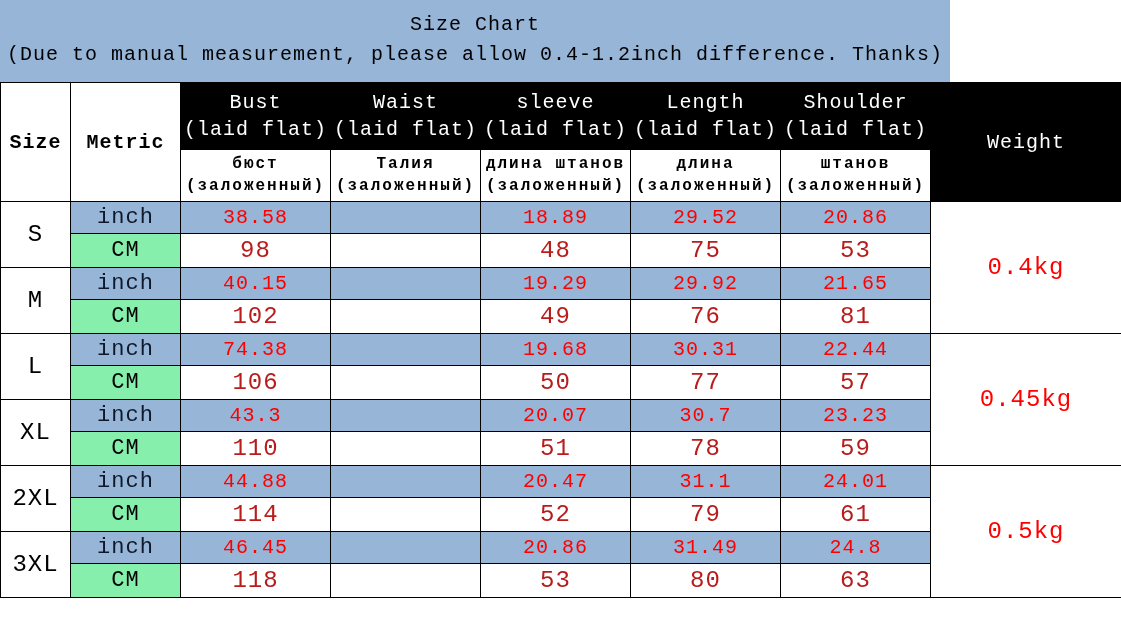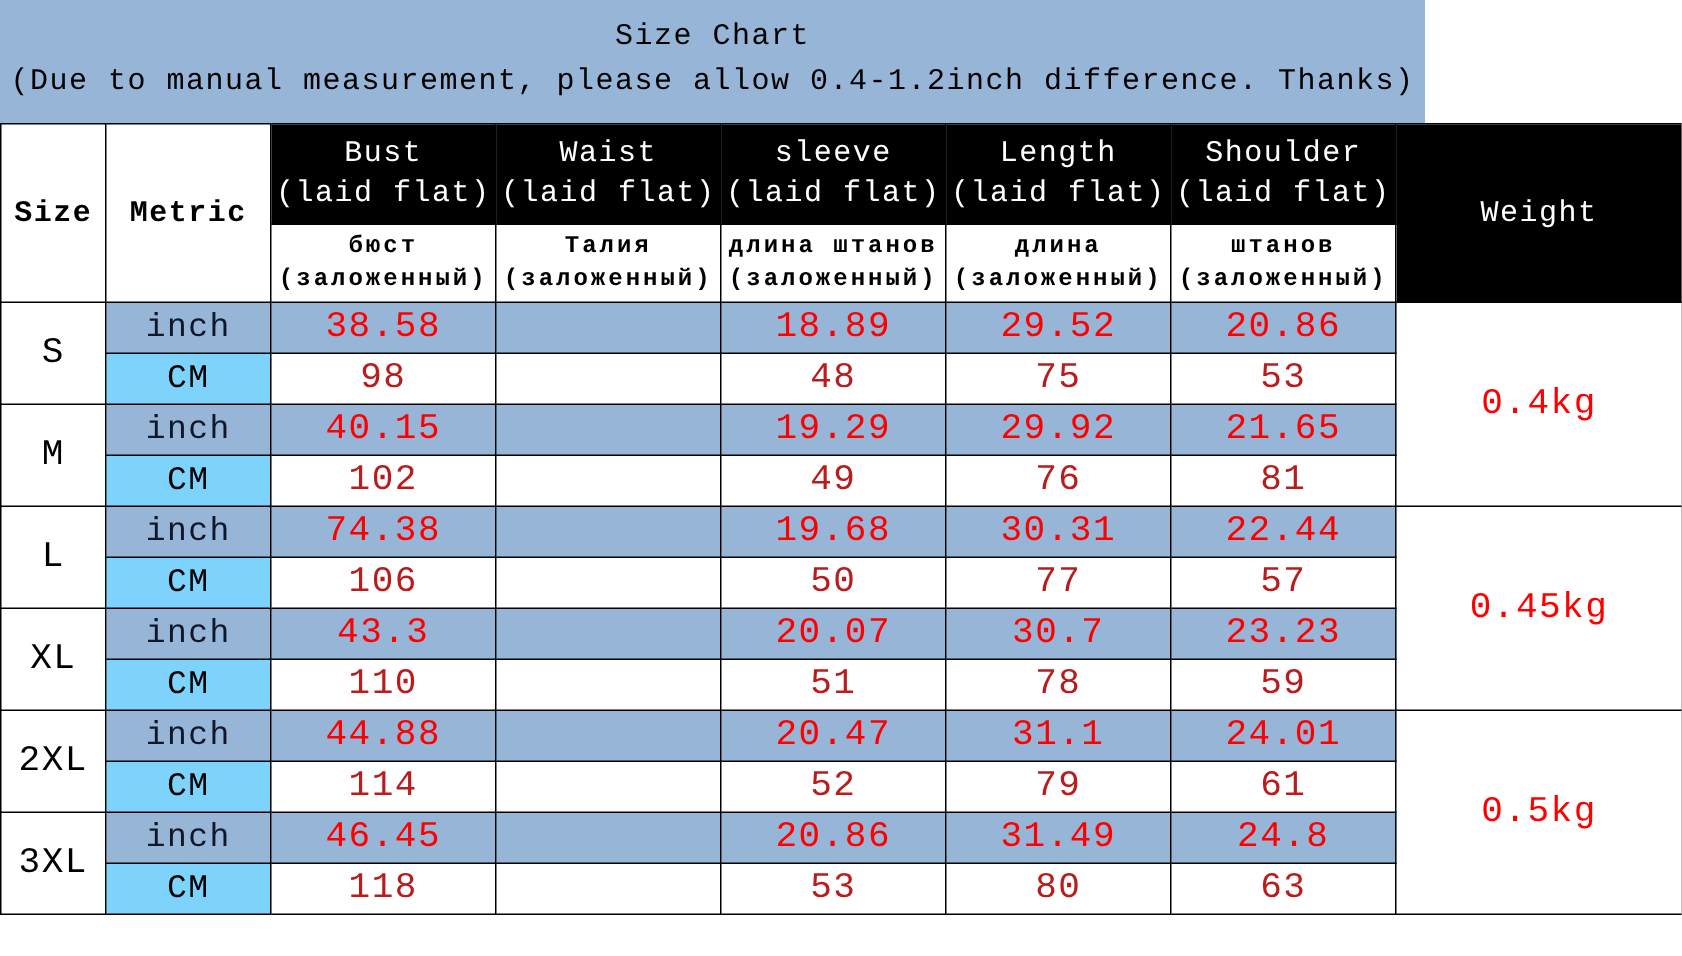--- a/index.html
+++ b/index.html
@@ -59,29 +59,29 @@
     color: #000;
     font-size: 24px;
   }
   .metric-inch {
     background: #97b5d6;
     color: #0f172a;
     font-size: 22px;
     padding: 3px 2px;
   }
   .metric-cm {
-    background: #7dd3fc;
+    background: #86efac;
     color: #000;
     font-size: 22px;
     padding: 3px 2px;
   }
   .val-inch {
     background: #97b5d6;
     color: #ff0000;
-    font-size: 24px;
+    font-size: 20px;
     padding: 3px 2px;
   }
   .val-cm {
     background: #fff;
     color: #b91c1c;
     font-size: 24px;
     padding: 3px 2px;
   }
   .weight-cell {
     background: #fff;

